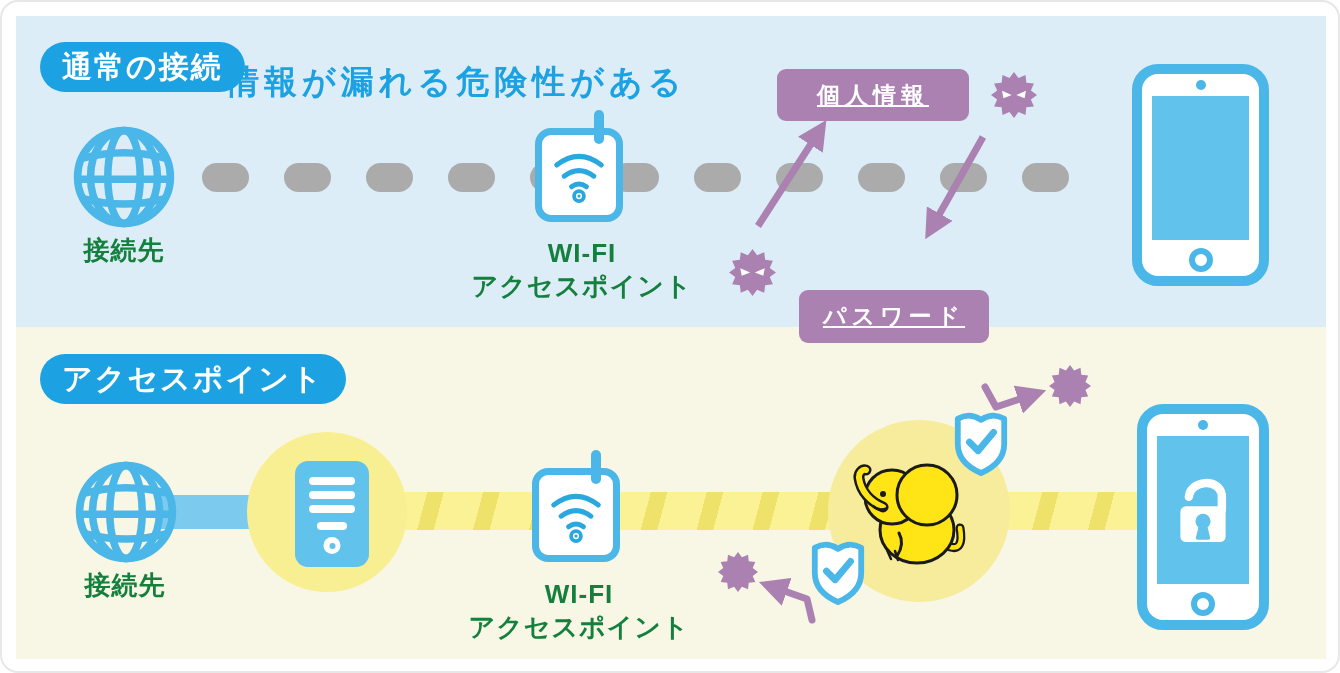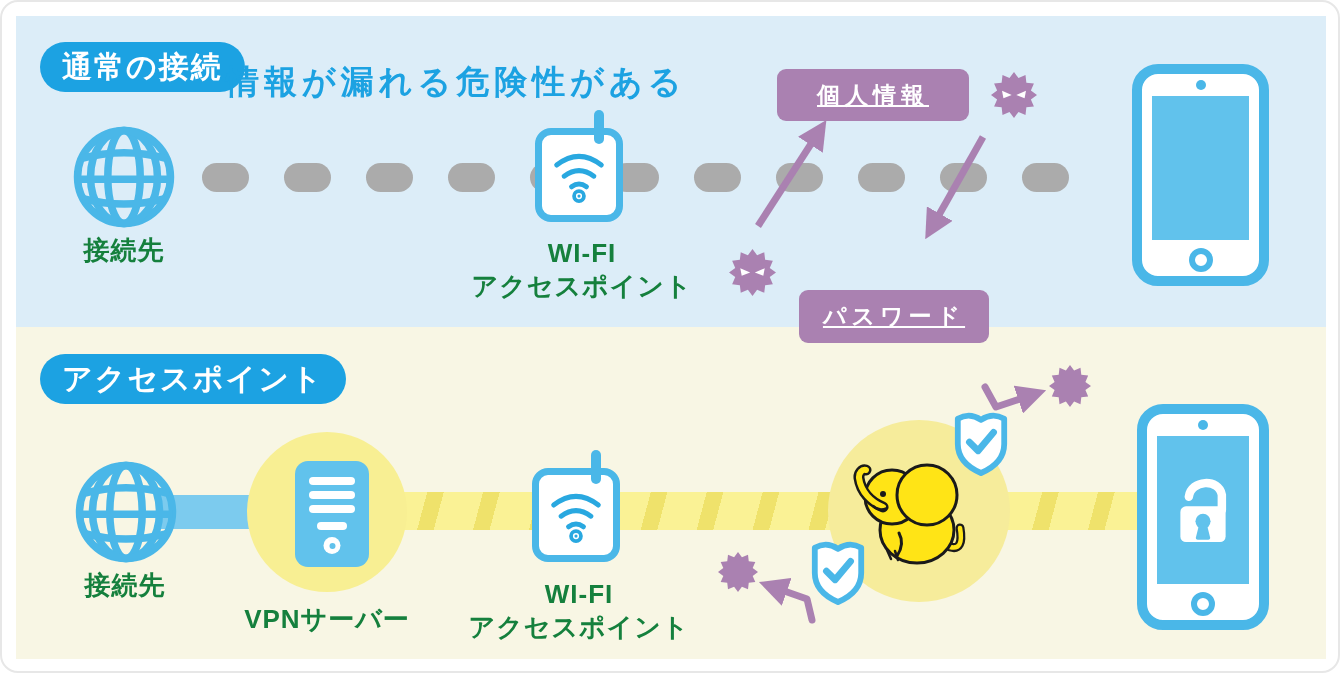--- a/index.html
+++ b/index.html
@@ -174,21 +174,20 @@
   <div class="abs ycircle" style="left:245px;top:430px;width:160px;height:160px;"></div>
   <div class="abs server" style="left:293px;top:459px;">
     <div class="bar" style="top:16px;width:46px;"></div>
     <div class="bar" style="top:30px;width:46px;"></div>
     <div class="bar" style="top:44px;width:46px;"></div>
     <div class="bar" style="top:61px;width:30px;"></div>
     <div class="ring">
         <div class="dot"></div>
       </div>
   </div>
-  <div class="abs node-label" style="left:230px;top:600px;width:190px;">VPNサーバー</div>
 
   <div class="abs wifi-box" style="left:530px;top:466px;">
     <div class="antenna"></div>
     <svg width="62" height="64" viewBox="0 0 100 100">
       <g fill="none" stroke="#29A8E0" stroke-width="8" stroke-linecap="round">
         <path d="M14 34 Q50 6 86 34"></path>
         <path d="M26 52 Q50 34 74 52"></path>
         <path d="M38 69 Q50 60 62 69"></path>
       </g>
       <circle cx="50" cy="84" r="8" fill="none" stroke="#29A8E0" stroke-width="6"></circle>

